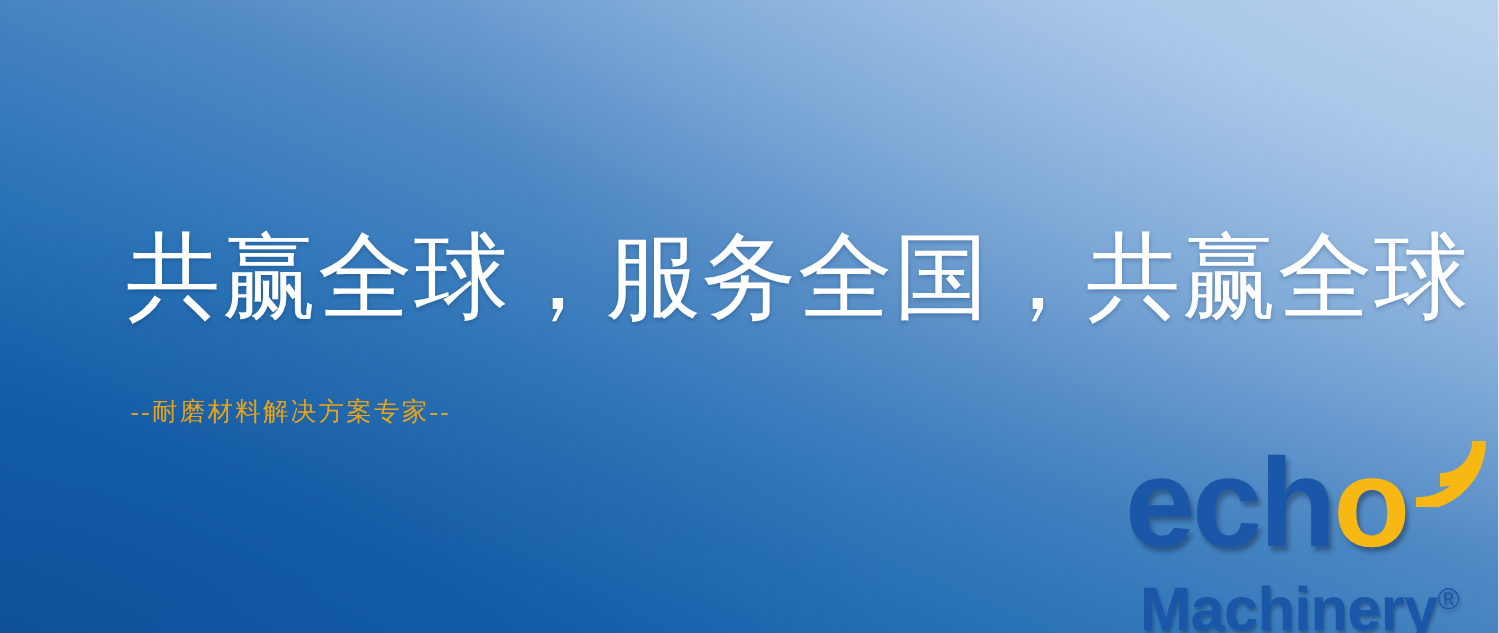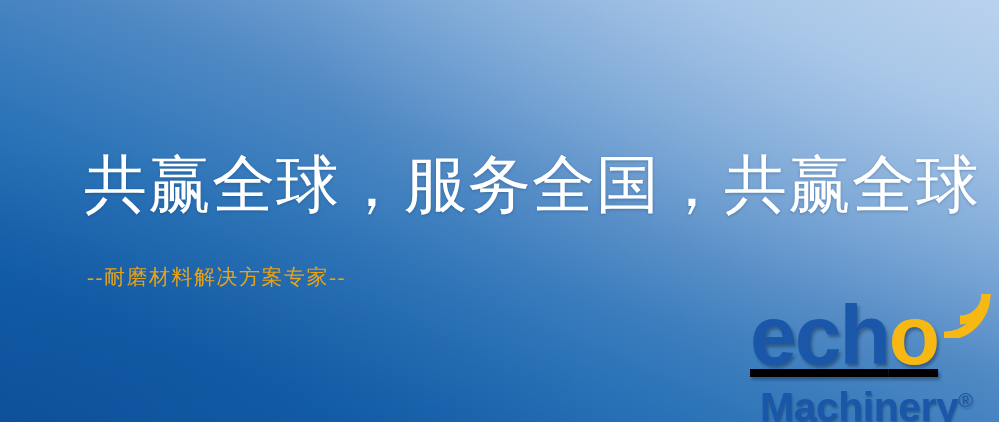--- a/index.html
+++ b/index.html
@@ -52,34 +52,33 @@
     letter-spacing: 1px;
     white-space: nowrap;
     text-shadow: 0 1px 3px rgba(10,45,90,0.30);
   }
 
   
   #subtitle {
     left: 87px;
     top: 265px;
     font-family: "Liberation Serif", "DejaVu Serif", serif;
-    font-size: 21px;
+    font-size: 17px;
     line-height: 1.2;
     color: #e9a316;
     letter-spacing: 1.5px;
     white-space: nowrap;
   }
 
   
   #logo {
     left: 748px;
     top: 296px;
     width: 251px;
     height: 126px;
-    text-decoration: underline;
   }
   #logo-wordmark {
     position: relative;
     height: 78px;
     line-height: 78px;
     font-family: "Liberation Sans", sans-serif;
     font-weight: bold;
     font-size: 84px;
     letter-spacing: -2px;
     white-space: nowrap;

